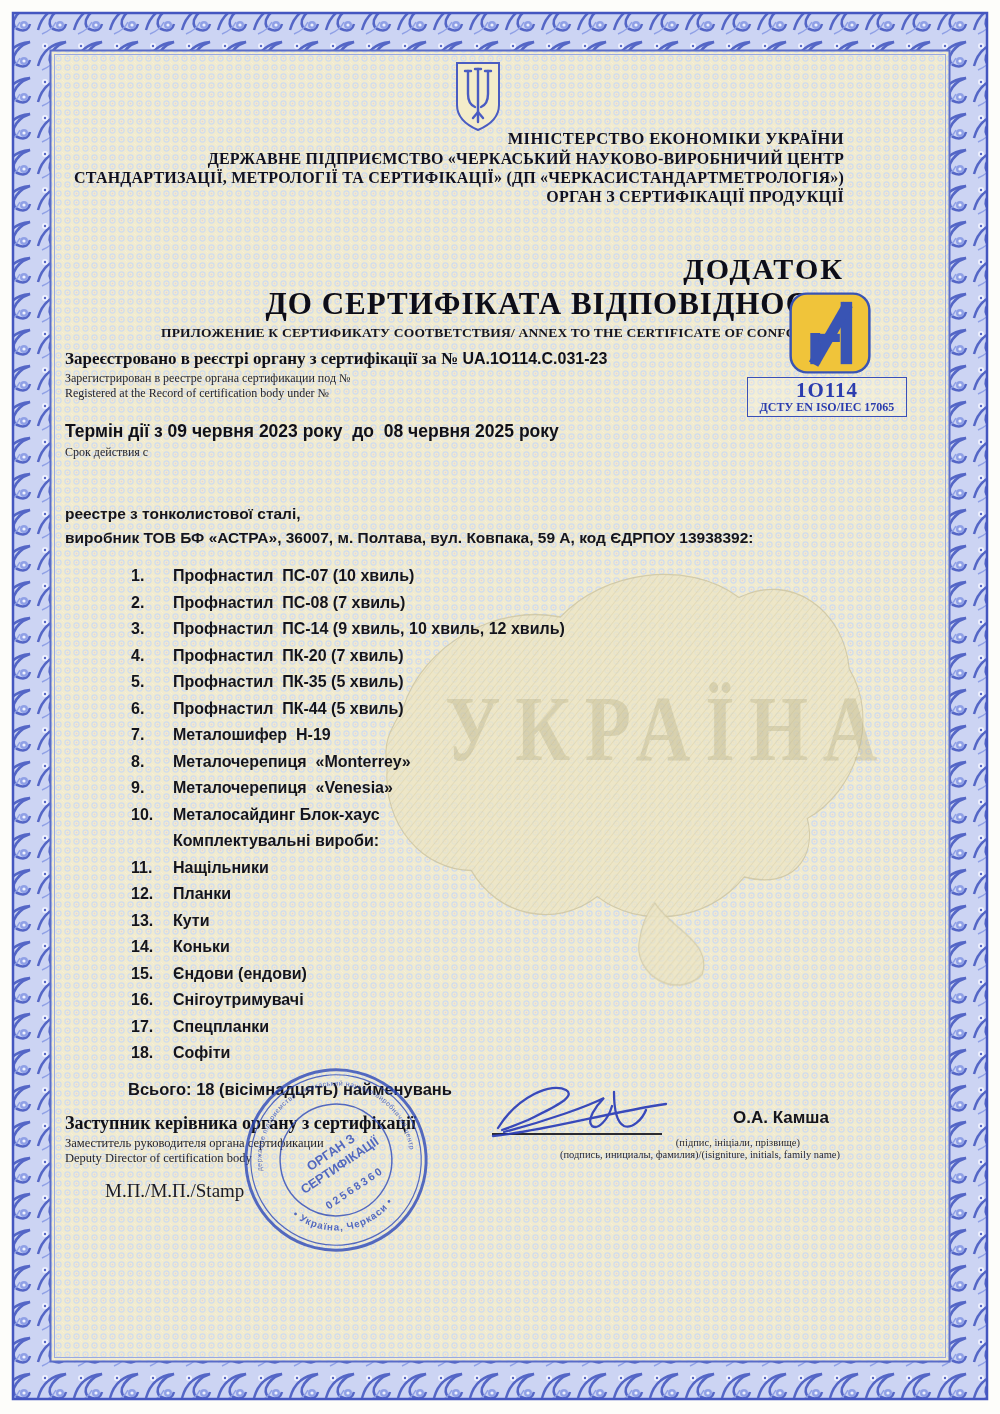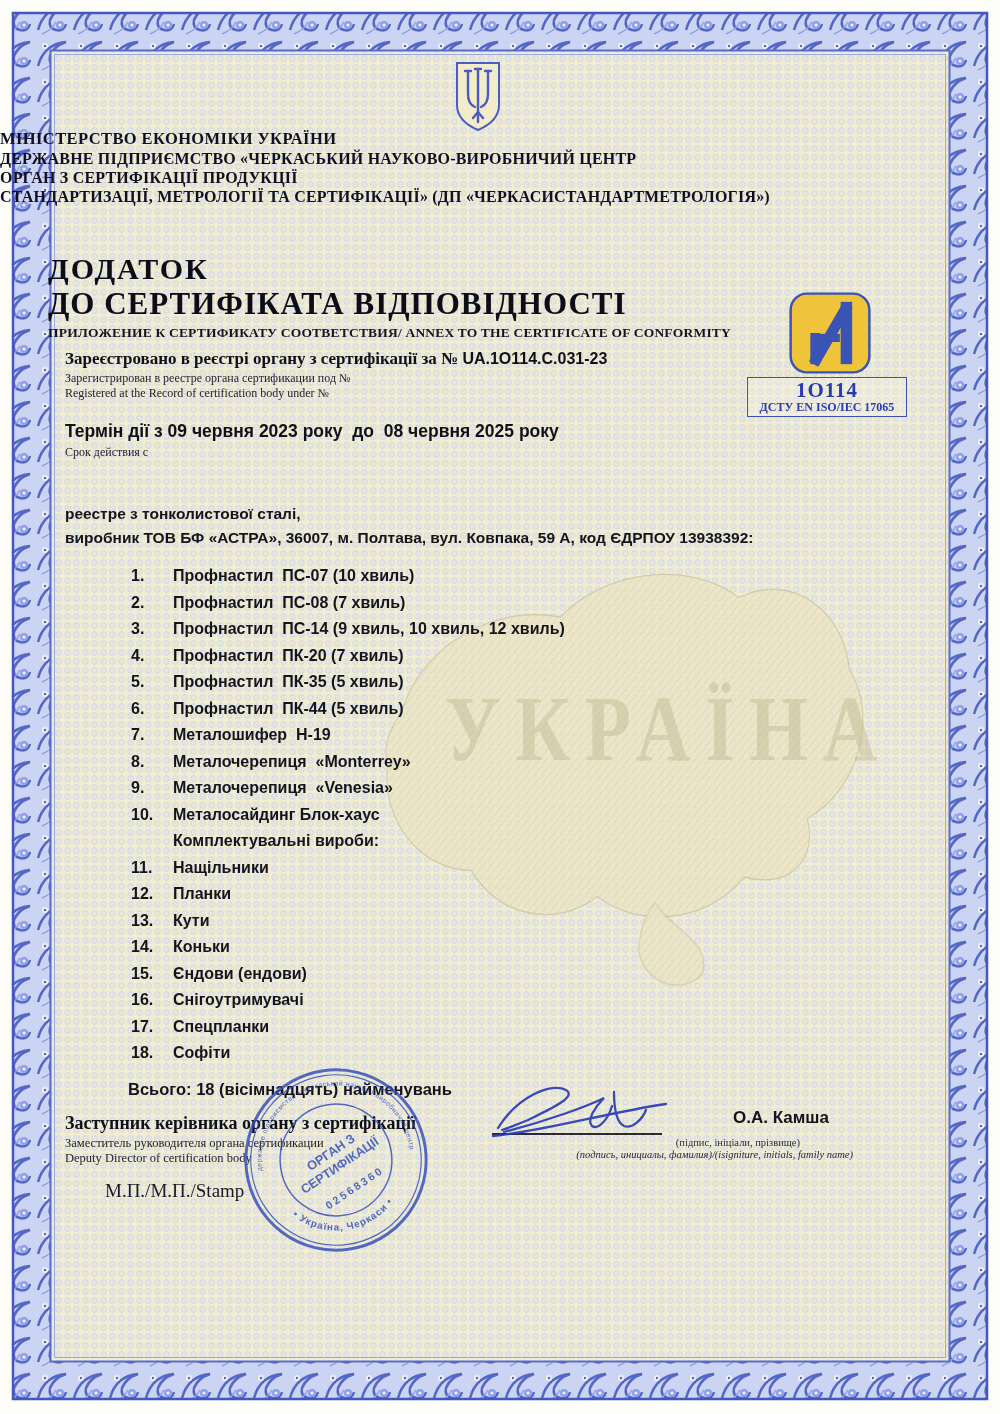--- a/index.html
+++ b/index.html
@@ -3,21 +3,21 @@
 <meta charset="utf-8">
 <style>
   html,body{margin:0;padding:0;background:#888;}
   .page{
     position:relative;width:1000px;height:1414px;margin:0 auto;
     background:#fdfdfa;overflow:hidden;
     font-family:"Liberation Serif", serif;color:#15151f;
   }
   .bg-svg{position:absolute;left:0;top:0;z-index:0;}
   .abs{position:absolute;z-index:2;}
-  .center{left:0;width:844px;text-align:left;}
+  .center{left:0;width:844px;text-align:right;}
 
   
   .ministry{font-weight:bold;font-size:16.5px;letter-spacing:.4px;color:#101020;}
   .orgline{font-weight:bold;font-size:16px;letter-spacing:.2px;color:#101020;line-height:19px;}
 
   
   .title1{font-weight:bold;font-size:30px;letter-spacing:2px;color:#0d0d18;}
   .title2{font-weight:bold;font-size:31px;letter-spacing:1px;color:#0d0d18;}
   .subtitle{font-weight:bold;font-size:13.5px;color:#14141f;letter-spacing:.2px;}
 
@@ -106,25 +106,25 @@
       <path d="M36,11 V34 Q36,44 29,47"></path>
       <path d="M13,11 H19 M23,9 H29 M33,11 H39"></path>
       <path d="M21,58 L26,52 L31,58"></path>
       <path d="M26,52 V62"></path>
     </g>
   </svg>
 
   <div class="abs center" style="top:129px;">
     <div class="ministry">МІНІСТЕРСТВО ЕКОНОМІКИ УКРАЇНИ</div>
     <div class="orgline">ДЕРЖАВНЕ ПІДПРИЄМСТВО «ЧЕРКАСЬКИЙ НАУКОВО-ВИРОБНИЧИЙ ЦЕНТР</div>
+    <div class="orgline">СТАНДАРТИЗАЦІЇ, МЕТРОЛОГІЇ ТА СЕРТИФІКАЦІЇ» (ДП «ЧЕРКАСИСТАНДАРТМЕТРОЛОГІЯ»)</div>
     <div class="orgline">ОРГАН З СЕРТИФІКАЦІЇ ПРОДУКЦІЇ</div>
-    <div class="orgline">СТАНДАРТИЗАЦІЇ, МЕТРОЛОГІЇ ТА СЕРТИФІКАЦІЇ» (ДП «ЧЕРКАСИСТАНДАРТМЕТРОЛОГІЯ»)</div>
-  </div>
-
-  <div class="abs center" style="top:252px;padding-left:48px;">
+  </div>
+
+  <div class="abs center" style="top:252px;">
     <div class="title1">ДОДАТОК</div>
     <div class="title2">ДО СЕРТИФІКАТА ВІДПОВІДНОСТІ</div>
     <div class="subtitle" style="margin-top:3px;">ПРИЛОЖЕНИЕ К СЕРТИФИКАТУ СООТВЕТСТВИЯ/ ANNEX TO THE CERTIFICATE OF CONFORMITY</div>
   </div>
 
   <svg class="abs" style="left:789px;top:292px;z-index:4;" width="82" height="82" viewBox="0 0 100 100">
     <rect x="2" y="2" width="96" height="96" rx="20" fill="#f0c43a" stroke="#3954b4" stroke-width="3"></rect>
     <g stroke="#3954b4" stroke-linecap="butt" fill="none">
       <path d="M70,12 V88" stroke-width="14"></path>
       <path d="M72,15 L30,88" stroke-width="13"></path>
@@ -248,21 +248,21 @@
       <path d="M8,50 C28,18 62,4 76,12 C88,19 58,32 38,42 C26,47 18,50 12,52"></path>
       <path d="M14,54 C60,42 98,28 114,20 C106,28 96,42 102,48 C108,52 118,42 122,28"></path>
       <path d="M124,14 C124,30 126,44 134,48 C142,51 152,42 156,32"></path>
       <path d="M3,58 C50,54 120,34 176,26"></path>
     </g>
   </svg>
   <div class="abs sig-underline" style="left:492px;top:1133px;width:170px;"></div>
 
   <div class="abs signer-name" style="left:733px;top:1108px;">О.А. Камша</div>
   <div class="abs caption" style="left:560px;top:1137px;width:240px;text-align:right;">(підпис, ініціали, прізвище)</div>
-  <div class="abs caption" style="left:483px;top:1149px;width:370px;text-align:right;font-style:italic;">(подпись, инициалы, фамилия)/(isigniture, initials, family name)</div>
+  <div class="abs caption" style="left:515px;top:1149px;width:370px;text-align:center;">(подпись, инициалы, фамилия)/(isigniture, initials, family name)</div>
 
   <svg class="abs stamp-wrap" style="left:238px;top:1062px;" width="196" height="196" viewBox="0 0 200 200">
     <g transform="rotate(-8 100 100)" opacity="0.8" fill="#2e49b8">
       <circle cx="100" cy="100" r="92" fill="none" stroke="#2e49b8" stroke-width="3"></circle>
       <circle cx="100" cy="100" r="87" fill="none" stroke="#2e49b8" stroke-width="1.2"></circle>
       <circle cx="100" cy="100" r="57" fill="none" stroke="#2e49b8" stroke-width="1.5"></circle>
       <defs>
         <path id="arcTop" d="M24,100 A76,76 0 0 1 176,100"></path>
         <path id="arcBot" d="M28,100 A72,72 0 0 0 172,100"></path>
       </defs>

